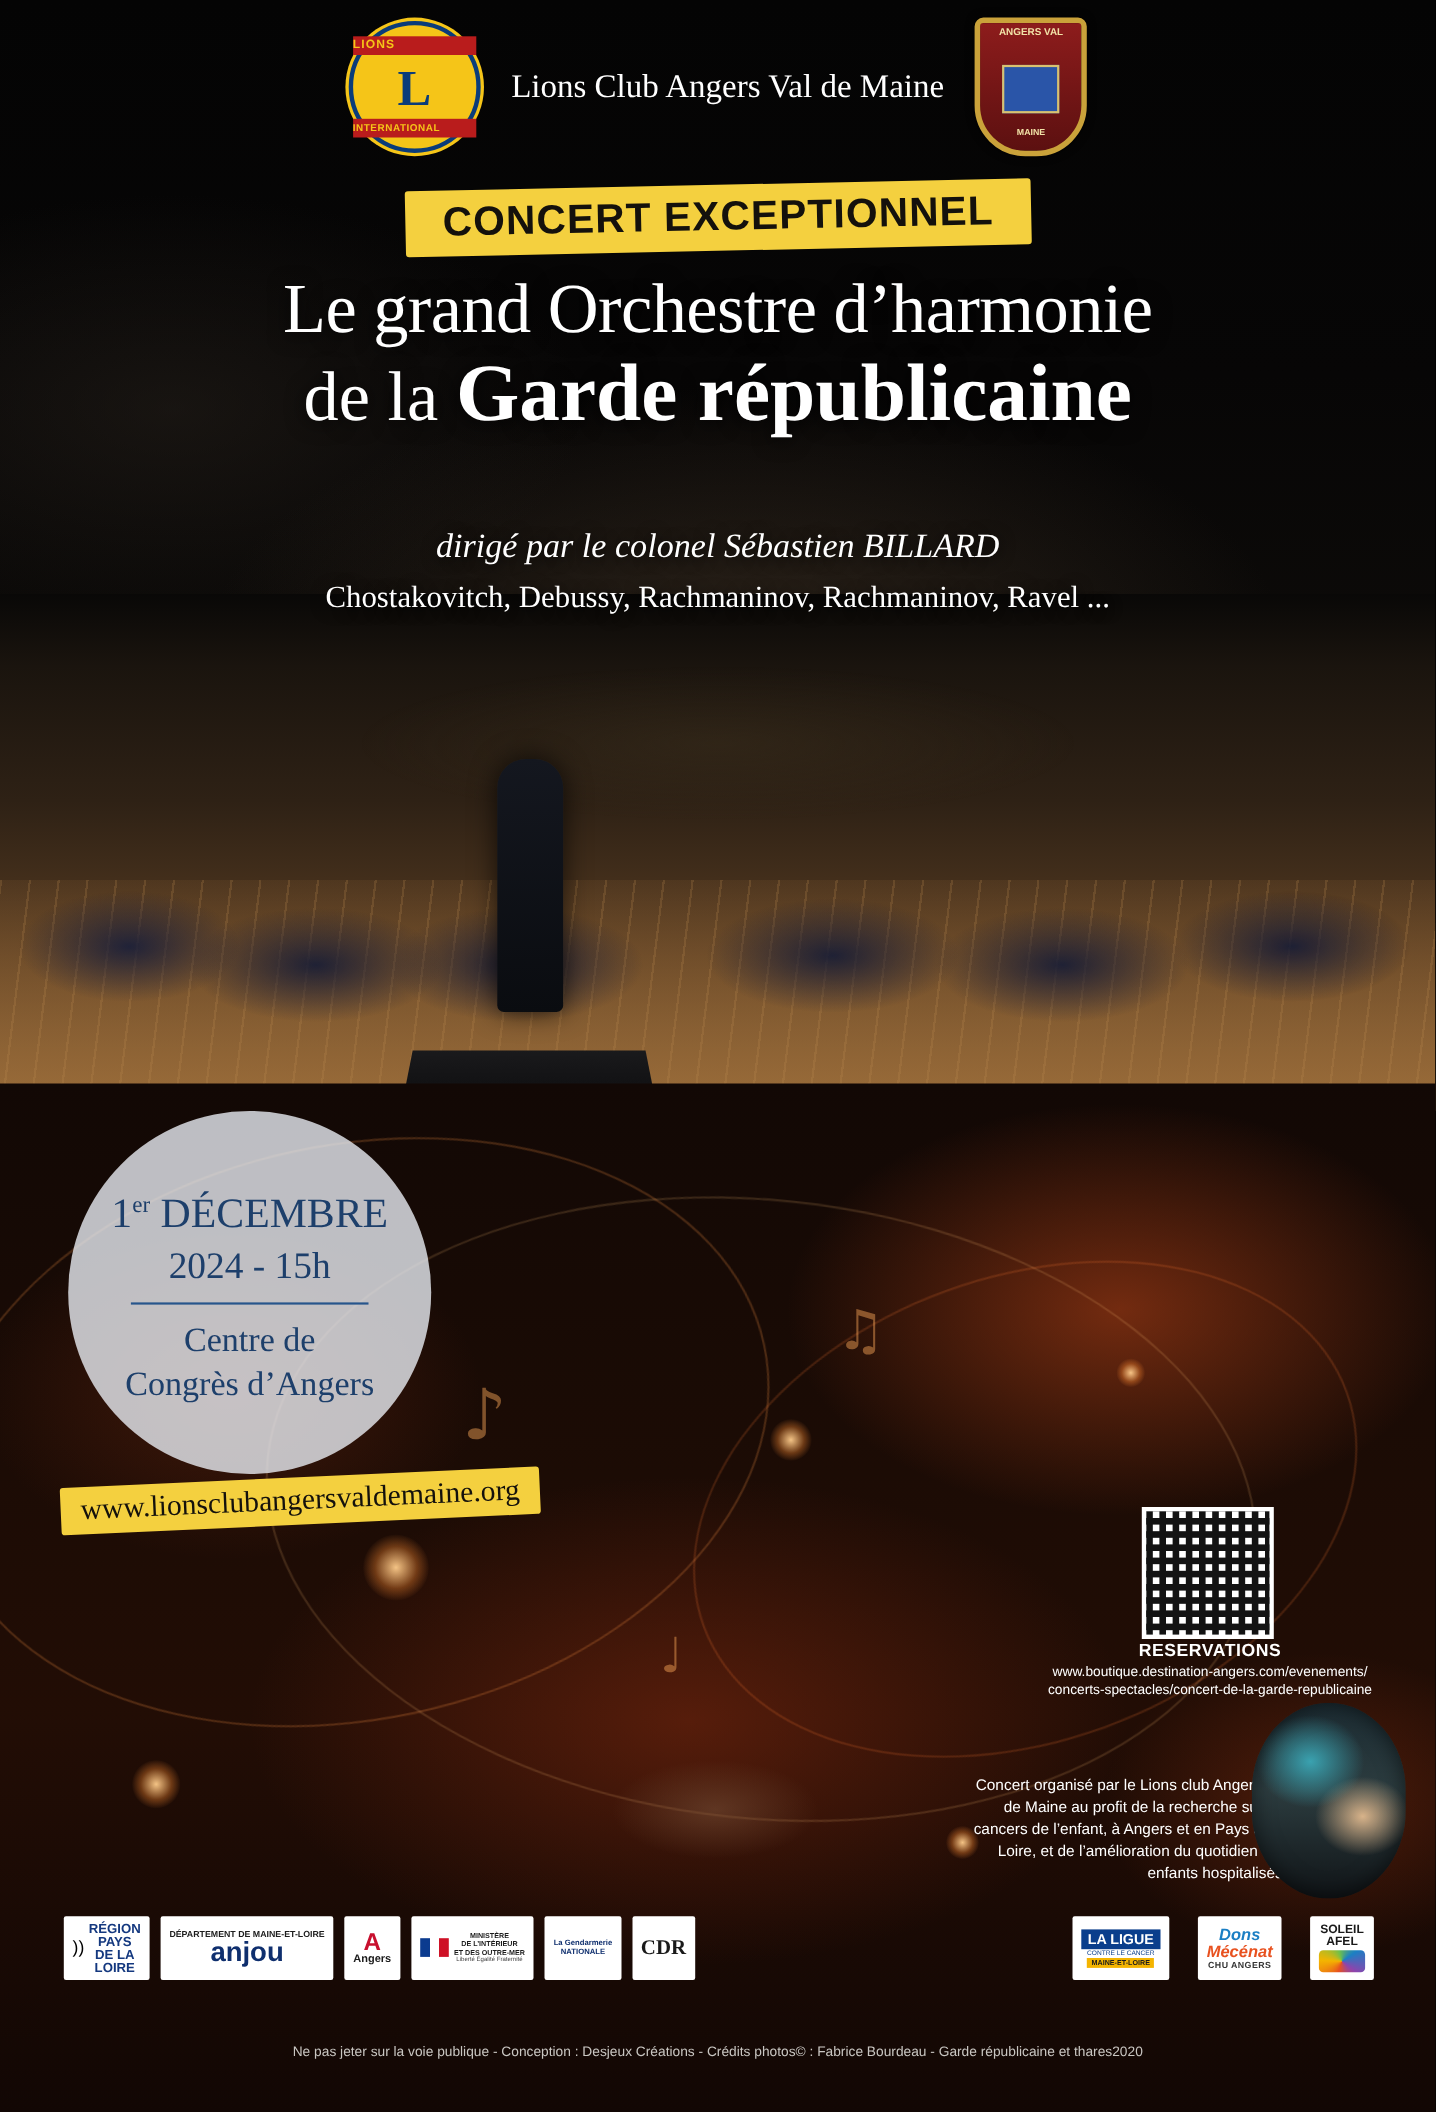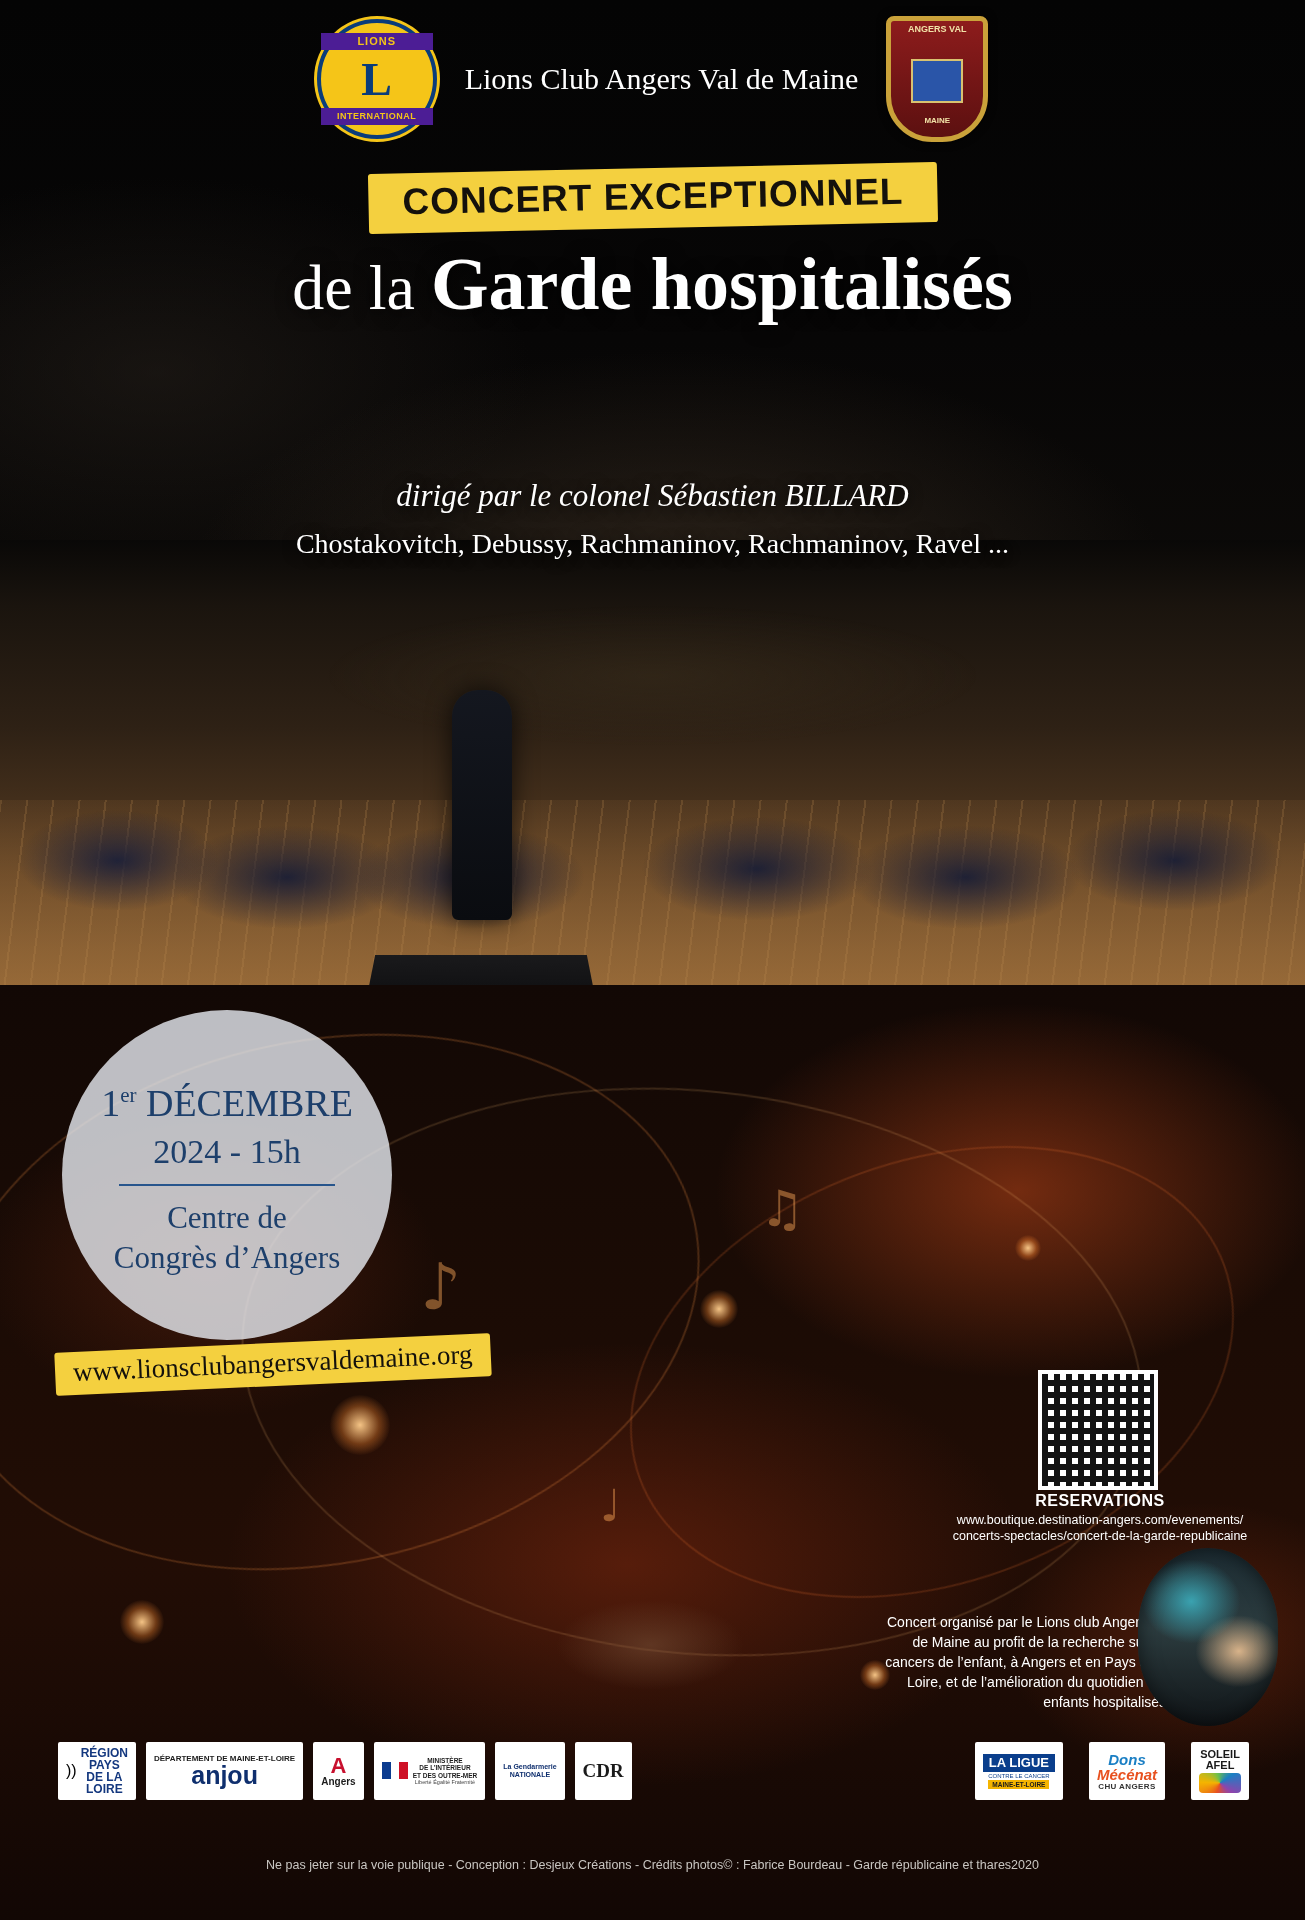--- a/index.html
+++ b/index.html
@@ -114,23 +114,23 @@
     width: 112px; height: 112px;
     border-radius: 50%;
     background: #f5c518;
     border: 4px solid #0a3c7a;
     position: relative;
     box-shadow: 0 0 0 3px #f5c518;
     flex: none;
   }
   .lions-logo .band-top, .lions-logo .band-bot {
     position: absolute; left: 0; width: 100%;
-    background: #4c1d95; color: #f5c518;
+    background: #b91c1c; color: #f5c518;
     font-size: 11px; font-weight: bold; letter-spacing: 1px;
-    text-align: center; line-height: 17px; height: 17px;
+    text-align: left; line-height: 17px; height: 17px;
   }
   .lions-logo .band-top { top: 10px; }
   .lions-logo .band-bot { bottom: 10px; font-size: 9px; letter-spacing: 0.5px; }
   .lions-logo .l-letter {
     position: absolute; left: 0; top: 0; width: 100%; height: 100%;
     display: flex; align-items: center; justify-content: center;
     color: #0a3c7a; font-size: 46px; font-weight: bold;
     font-family: "Liberation Serif", serif;
   }
   .club-name {
@@ -420,21 +420,22 @@
       <div class="crest-mid"></div>
       <div class="crest-bot">MAINE</div>
     </div>
   </div>
 
   <div class="banner">
     <span>CONCERT EXCEPTIONNEL</span>
   </div>
 
   <div class="title">
-    <span class="l2"><span>de la </span><b>Garde hospitalisés</b></span>
+    <span class="l1">Le grand Orchestre d’harmonie</span>
+    <span class="l2"><span>de la </span><b>Garde républicaine</b></span>
   </div>
 
   <div class="subtitle">dirigé par le colonel Sébastien BILLARD</div>
   <div class="composers">Chostakovitch, Debussy, Rachmaninov, Rachmaninov, Ravel ...</div>
 
   <div class="bubble">
     <div class="date1"><span>1</span><sup>er</sup><span> DÉCEMBRE</span></div>
     <div class="date2">2024 - 15h</div>
     <div class="rule"></div>
     <div class="venue1">Centre de</div>

